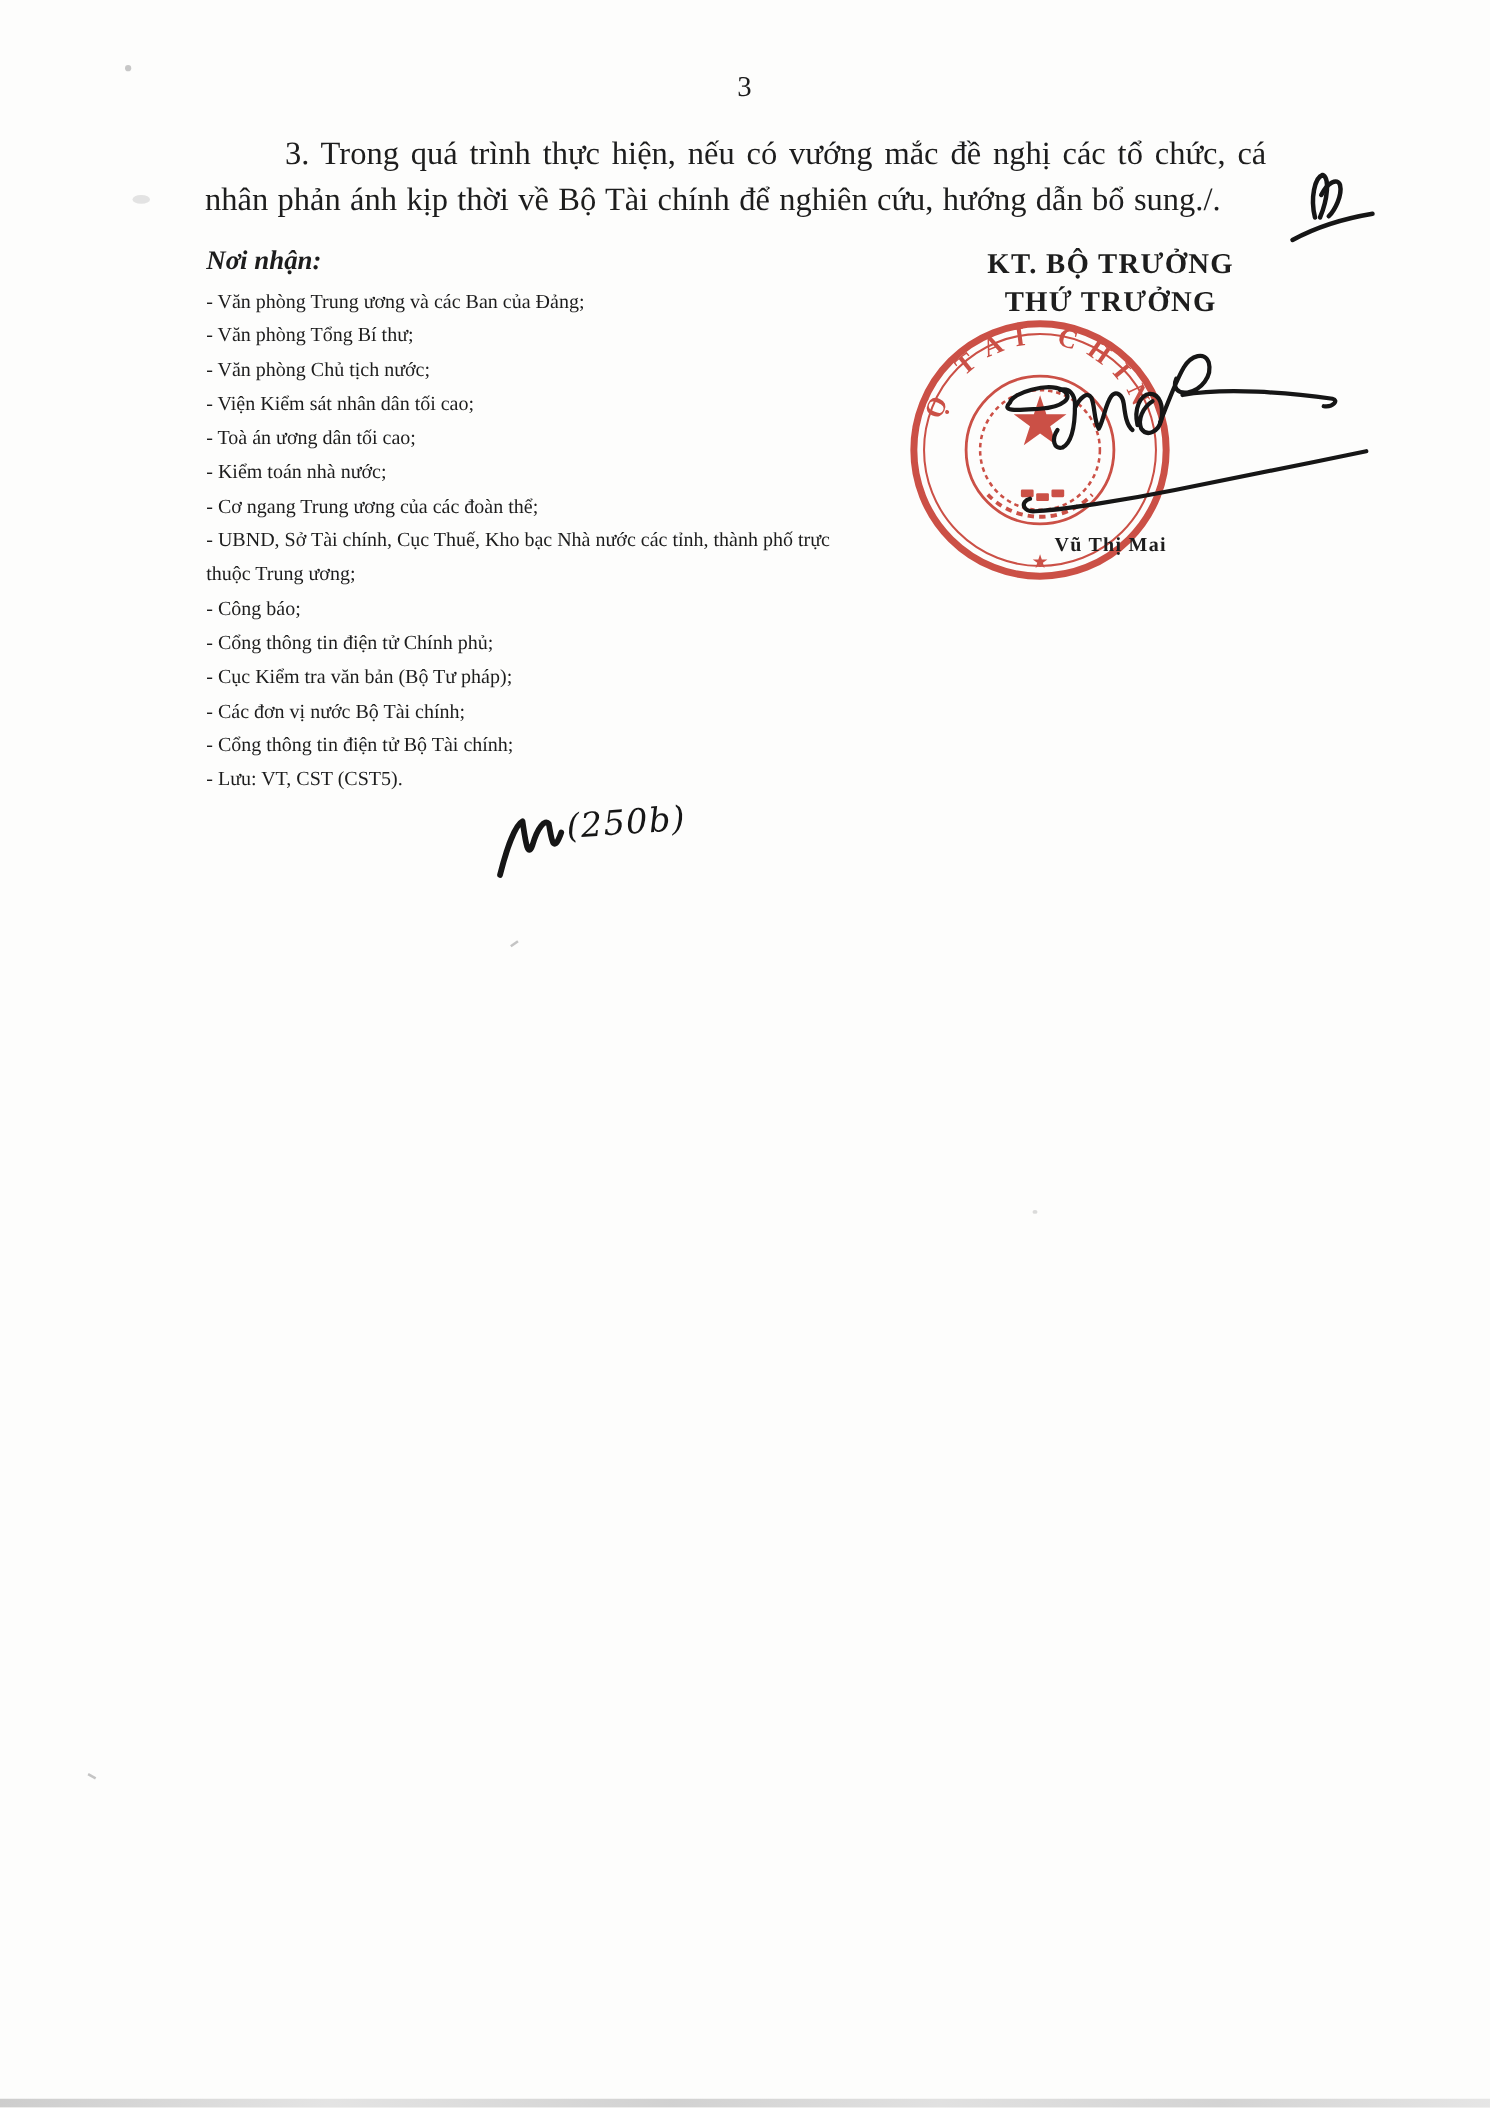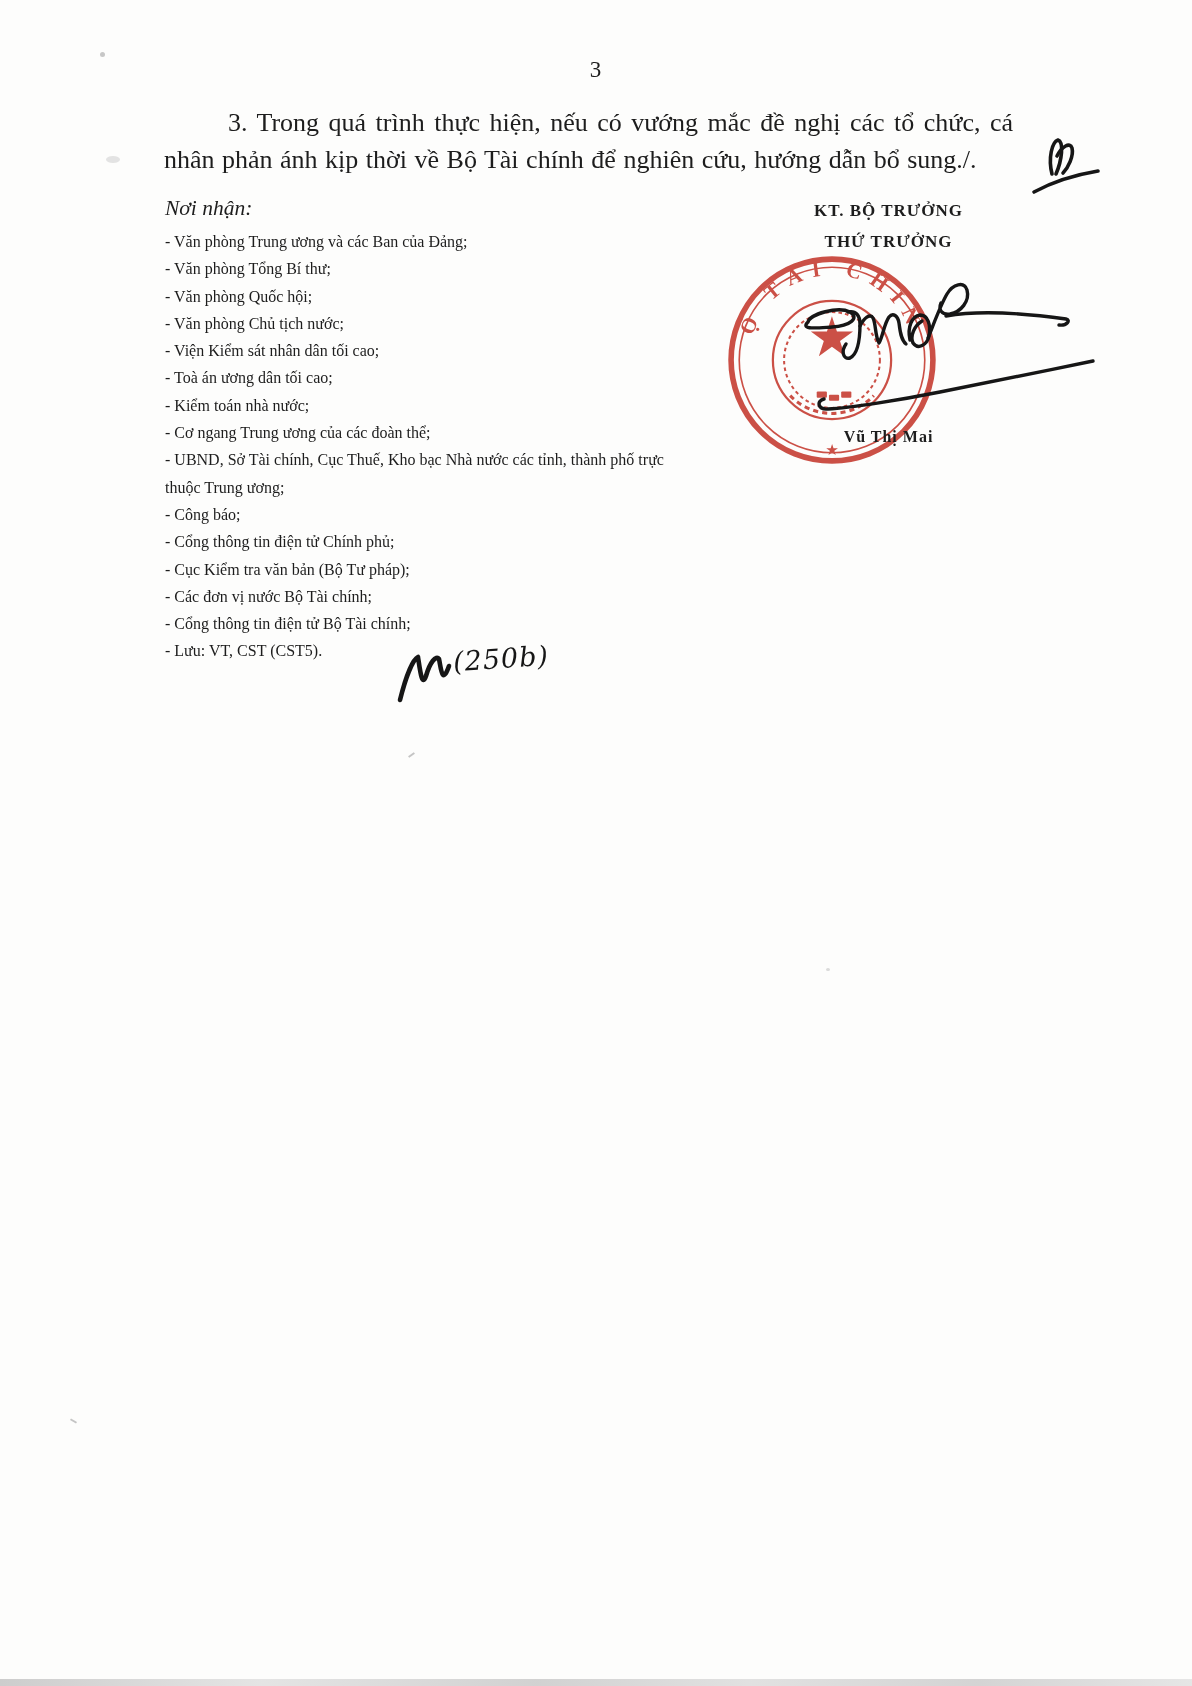--- a/index.html
+++ b/index.html
@@ -14,25 +14,25 @@
     left:0;top:57px;width:1192px;text-align:center;
     font-size:23px;letter-spacing:1px;
   }
   .body-paragraph{
     left:164px;top:104px;width:849px;
     font-size:26px;line-height:37px;text-align:justify;text-indent:64px;
     word-spacing:1px;
   }
   .recipients{left:165px;top:196px;width:505px;}
   .recipients-heading{
-    font-weight:normal;font-style:italic;font-size:21.5px;margin-bottom:7px;
+    font-weight:bold;font-style:italic;font-size:21.5px;margin-bottom:7px;
   }
   .recipients-list{font-size:16px;line-height:27.3px;}
   .sign-block{left:716px;top:195px;width:345px;text-align:center;}
-  .sign-title{font-weight:bold;font-size:17px;line-height:31px;letter-spacing:1px;}
+  .sign-title{font-weight:bold;font-size:23px;line-height:31px;letter-spacing:1px;}
   .signer-name{
     left:716px;top:428px;width:345px;text-align:center;
     font-weight:bold;font-size:16px;letter-spacing:1px;
   }
   .seal-wrap{left:727px;top:255px;width:210px;height:210px;opacity:.88;}
   .sig-wrap{left:770px;top:258px;width:340px;height:168px;}
   .init-top{left:1022px;top:122px;width:84px;height:78px;}
   .init-luu{left:392px;top:646px;width:64px;height:64px;}
   .hw-note{
     left:453px;top:643px;font-style:italic;font-size:27px;
@@ -63,21 +63,20 @@
   </svg>
 
   <div class="abs recipients">
     <div class="recipients-heading">Nơi nhận:</div>
     <div class="recipients-list">
 
         <div>- Văn phòng Trung ương và các Ban của Đảng;</div>
 
         <div>- Văn phòng Tổng Bí thư;</div>
 
-        <div>- Văn phòng Quốc hội;</div>
 
         <div>- Văn phòng Chủ tịch nước;</div>
 
         <div>- Viện Kiểm sát nhân dân tối cao;</div>
 
         <div>- Toà án ương dân tối cao;</div>
 
         <div>- Kiểm toán nhà nước;</div>
 
 

